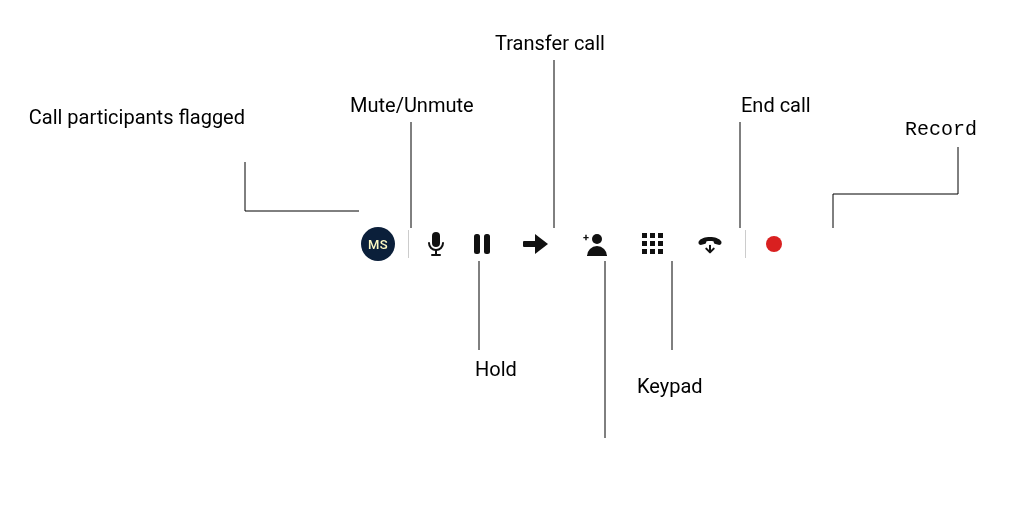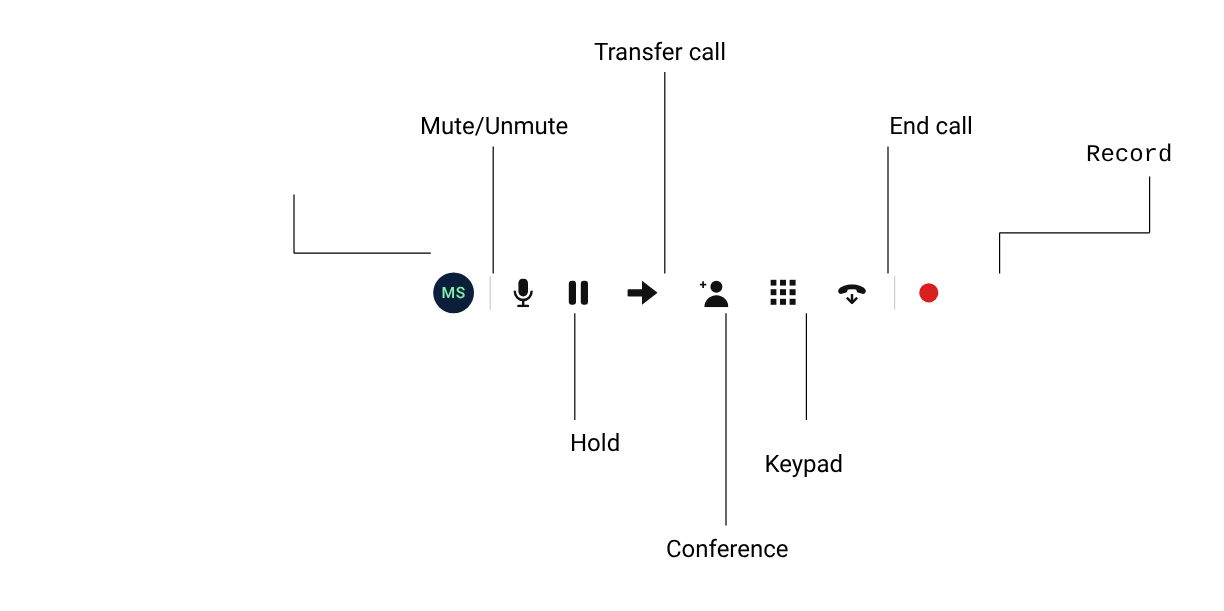--- a/index.html
+++ b/index.html
@@ -24,21 +24,21 @@
     color: #000;
     white-space: nowrap;
   }
   .label.right { text-align: right; }
   .avatar {
     position: absolute;
     width: 34px;
     height: 34px;
     border-radius: 50%;
     background: #0b1f3a;
-    color: #86efac;
+    color: #fef9c3;
     font-size: 13px;
     font-weight: 500;
     display: flex;
     align-items: center;
     justify-content: center;
     letter-spacing: 0.5px;
   }
   .sep {
     position: absolute;
     width: 0;
@@ -61,34 +61,34 @@
     background: #d92020;
   }
   svg.leader { position: absolute; overflow: visible; }
   svg.leader line { stroke: #000; stroke-width: 1; }
 </style>
 </head>
 <body>
 
 <div class="stage">
 
+  <div class="label right" style="left:20px; top:105px; width:225px; text-align:right;">Call participants flagged</div>
 
   <div class="label" style="left:350px; top:93px;">Mute/Unmute</div>
 
   <div class="label" style="left:495px; top:31px;">Transfer call</div>
 
   <div class="label" style="left:741px; top:93px;">End call</div>
 
   <div class="label" style="left:905px; top:118px;font-family:Liberation Mono, monospace;">Record</div>
 
   <div class="label" style="left:475px; top:357px;">Hold</div>
 
   <div class="label" style="left:637px; top:357px;margin-top:17px;">Keypad</div>
 
-  <div class="label" style="left:555px; top:445px;">Conference</div>
 
   <svg class="leader" style="left:0; top:0;" width="1020" height="509">
 
     <line x1="245" y1="162" x2="245" y2="211"></line>
     <line x1="245" y1="211" x2="359" y2="211"></line>
 
     <line x1="411" y1="122" x2="411" y2="228"></line>
 
     <line x1="554" y1="60" x2="554" y2="228"></line>
 

